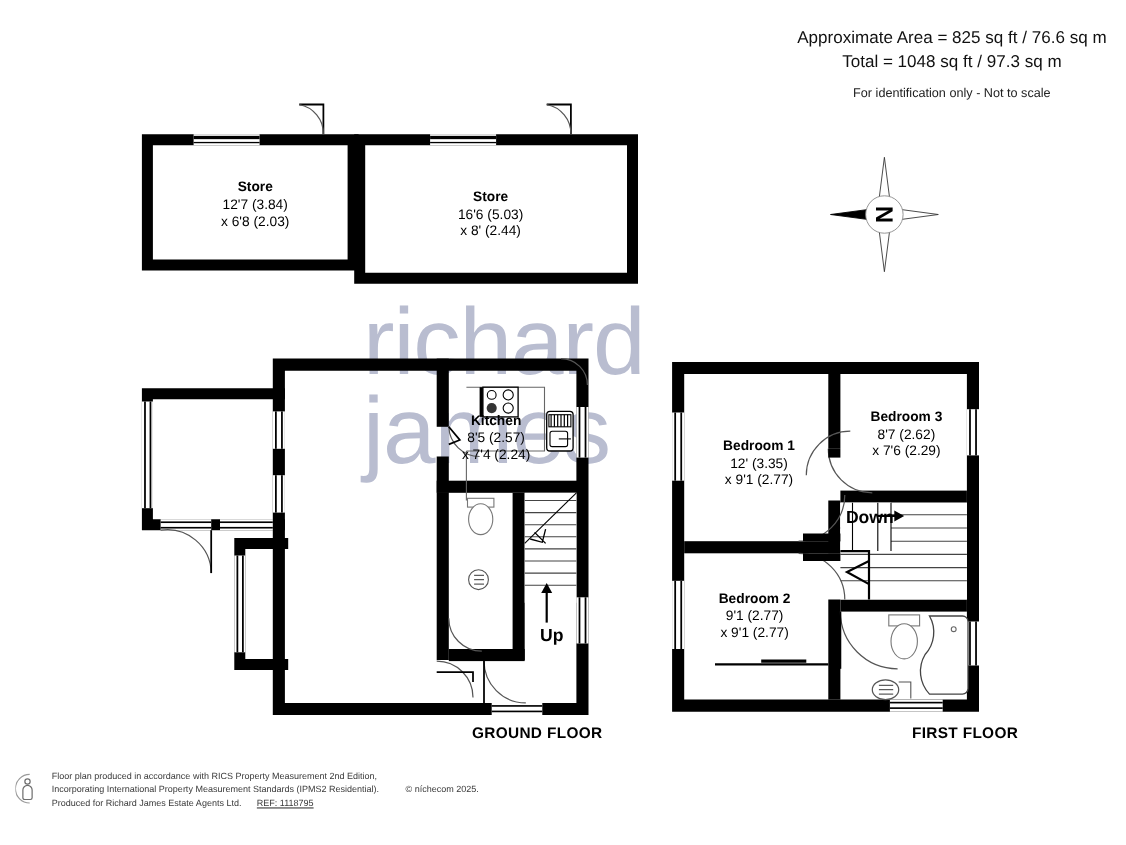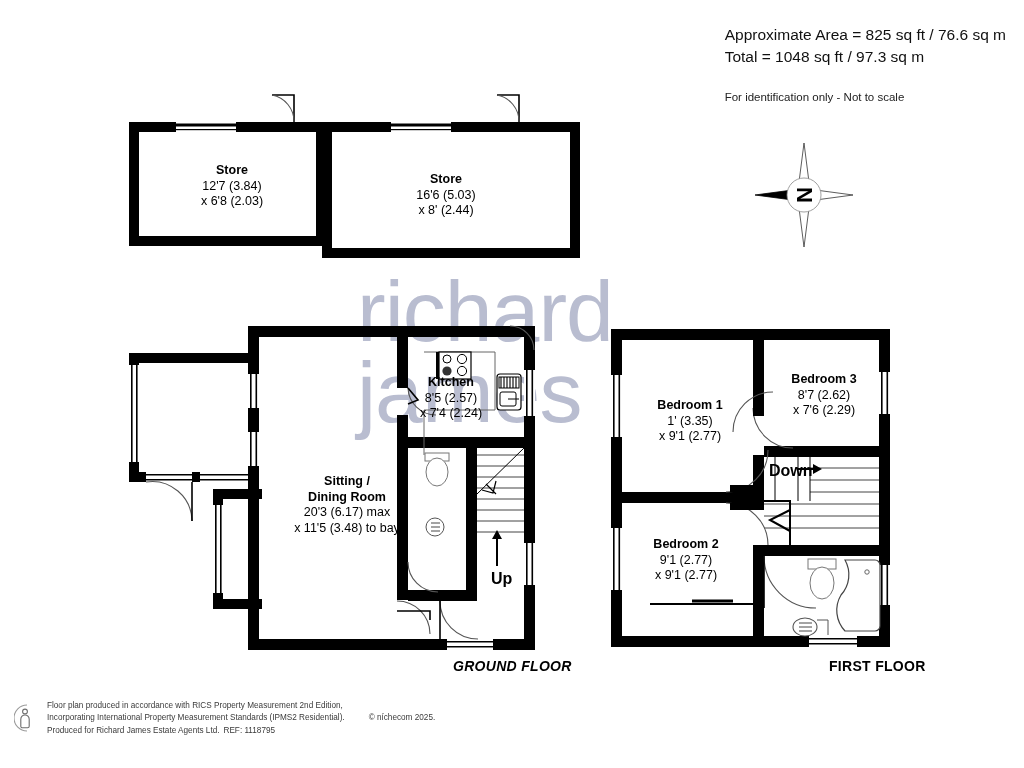--- a/index.html
+++ b/index.html
@@ -18,32 +18,32 @@
   #root {
     position: absolute;
     inset: 0;
   }
 
   
   .area-summary {
     position: absolute;
     right: 18px;
     top: 24px;
-    text-align: left;
+    text-align: center;
     line-height: 1.45;
   }
   .area-summary .line {
     font-size: 15.5px;
     color: #111;
     white-space: nowrap;
   }
   .area-summary .disclaimer {
     font-size: 11.5px;
     color: #222;
-    margin-top: 20px;
+    margin-top: 8px;
     white-space: nowrap;
   }
 
   
   .compass {
     position: absolute;
     left: 752px;
     top: 140px;
     width: 104px;
     height: 110px;
@@ -51,21 +51,20 @@
 
   
   .watermark {
     position: absolute;
     left: 330px;
     top: 272px;
     width: 370px;
     pointer-events: none;
     user-select: none;
     z-index: 1;
-    margin-left: 27px;
   }
   .watermark .wm-line {
     font-size: 86px;
     line-height: 0.92;
     letter-spacing: -1px;
     color: #b9bdd0;
     font-family: "Liberation Sans", sans-serif;
     font-weight: 400;
   }
   .watermark .wm-line.second {
@@ -141,21 +140,22 @@
     font-size: 8.2px;
     line-height: 1.52;
     color: #3a3a3a;
     white-space: nowrap;
     font-family: "Liberation Sans", sans-serif;
   }
   .footer-text .f-copy {
     margin-left: 24px;
   }
   .footer-text .f-ref {
-    margin-left: 4px;
+    margin-left: 14px;
+    text-decoration: underline;
   }
 </style>
 </head>
 <body>
 
 <div id="root">
 
   <div class="watermark">
     <div class="wm-line">richard</div>
     <div class="wm-line second">james</div>
@@ -382,49 +382,43 @@
     <div class="rl-dim">x 8' (2.44)</div>
   </div>
 
 
   <div class="room-label" style="left:451px; top:375px;">
     <div class="rl-name">Kitchen</div>
     <div class="rl-dim">8'5 (2.57)</div>
     <div class="rl-dim">x 7'4 (2.24)</div>
   </div>
 
-  <div class="room-label" style="left:347px; top:474px;">
-    <div class="rl-name">Sitting /</div>
-    <div class="rl-name">Dining Room</div>
-    <div class="rl-dim">20'3 (6.17) max</div>
-    <div class="rl-dim">x 11'5 (3.48) to bay</div>
-  </div>
 
   <div class="room-label" style="left:690px; top:398px;">
     <div class="rl-name">Bedroom 1</div>
-    <div class="rl-dim">1' (3.35)</div>
+    <div class="rl-dim">12' (3.35)</div>
     <div class="rl-dim">x 9'1 (2.77)</div>
   </div>
 
   <div class="room-label" style="left:686px; top:537px;">
     <div class="rl-name">Bedroom 2</div>
     <div class="rl-dim">9'1 (2.77)</div>
     <div class="rl-dim">x 9'1 (2.77)</div>
   </div>
 
   <div class="room-label" style="left:824px; top:372px;">
     <div class="rl-name">Bedroom 3</div>
     <div class="rl-dim">8'7 (2.62)</div>
     <div class="rl-dim">x 7'6 (2.29)</div>
   </div>
 
   <div class="stair-label" style="left:491px; top:570px;">Up</div>
   <div class="stair-label" style="left:769px; top:462px;">Down</div>
 
-  <div class="floor-title" style="left:453px; top:658px;font-style:italic;">GROUND FLOOR</div>
+  <div class="floor-title" style="left:429px; top:658px;">GROUND FLOOR</div>
   <div class="floor-title" style="left:809px; top:658px;padding-left:20px;">FIRST FLOOR</div>
 
   <div class="footer">
     <div class="footer-icon">
       <svg width="24" height="30" viewBox="0 0 24 30">
         <path d="M13,2 A13,13 0 0 0 13,28" fill="none" stroke="#9a9a9a" stroke-width="1.1"></path>
         <circle cx="11" cy="8.5" r="2.4" fill="none" stroke="#6d6d6d" stroke-width="1.1"></circle>
         <path d="M11,12 a4.2,4.2 0 0 0 -4.2,4.2 v7 a1.6,1.6 0 0 0 1.6,1.6 h5.2
                  a1.6,1.6 0 0 0 1.6,-1.6 v-7 A4.2,4.2 0 0 0 11,12 z" fill="none" stroke="#6d6d6d" stroke-width="1.1"></path>
       </svg>

